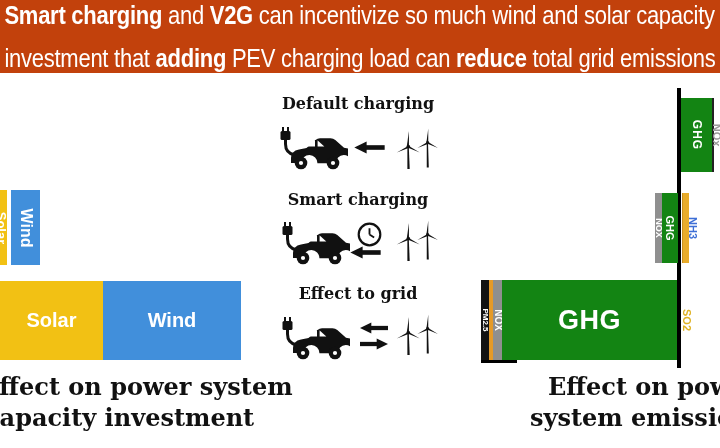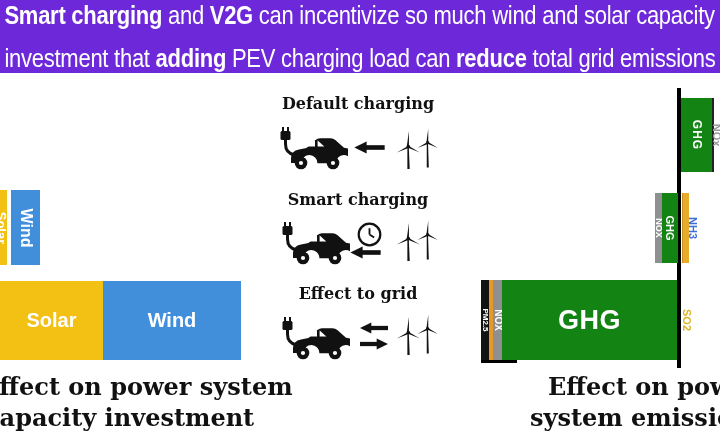--- a/index.html
+++ b/index.html
@@ -1,20 +1,20 @@
 <!DOCTYPE html>
 <html><head>
 <meta charset="utf-8">
 <style>
   html,body{margin:0;padding:0;background:#fff;}
   #stage{position:relative;width:720px;height:448px;overflow:hidden;background:#fff;
          font-family:"Liberation Sans",sans-serif;}
 
   
-  .banner{position:absolute;left:0;top:0;width:720px;height:73px;background:#6d28d9;
+  .banner{position:absolute;left:0;top:0;width:720px;height:73px;background:#c2410c;
           display:flex;flex-direction:column;justify-content:center;align-items:center;
           gap:14px;overflow:hidden;}
   .banner-line{color:#fff;font-size:25px;font-weight:400;white-space:nowrap;
                transform:scaleX(.88);letter-spacing:-.3px;}
   .banner-line b{font-weight:700;}
 
   
   .row-title{position:absolute;left:218px;width:280px;text-align:center;color:#111;
              font-family:"DejaVu Serif","Liberation Serif",serif;font-weight:700;font-size:16px;}
   .icon{position:absolute;}

